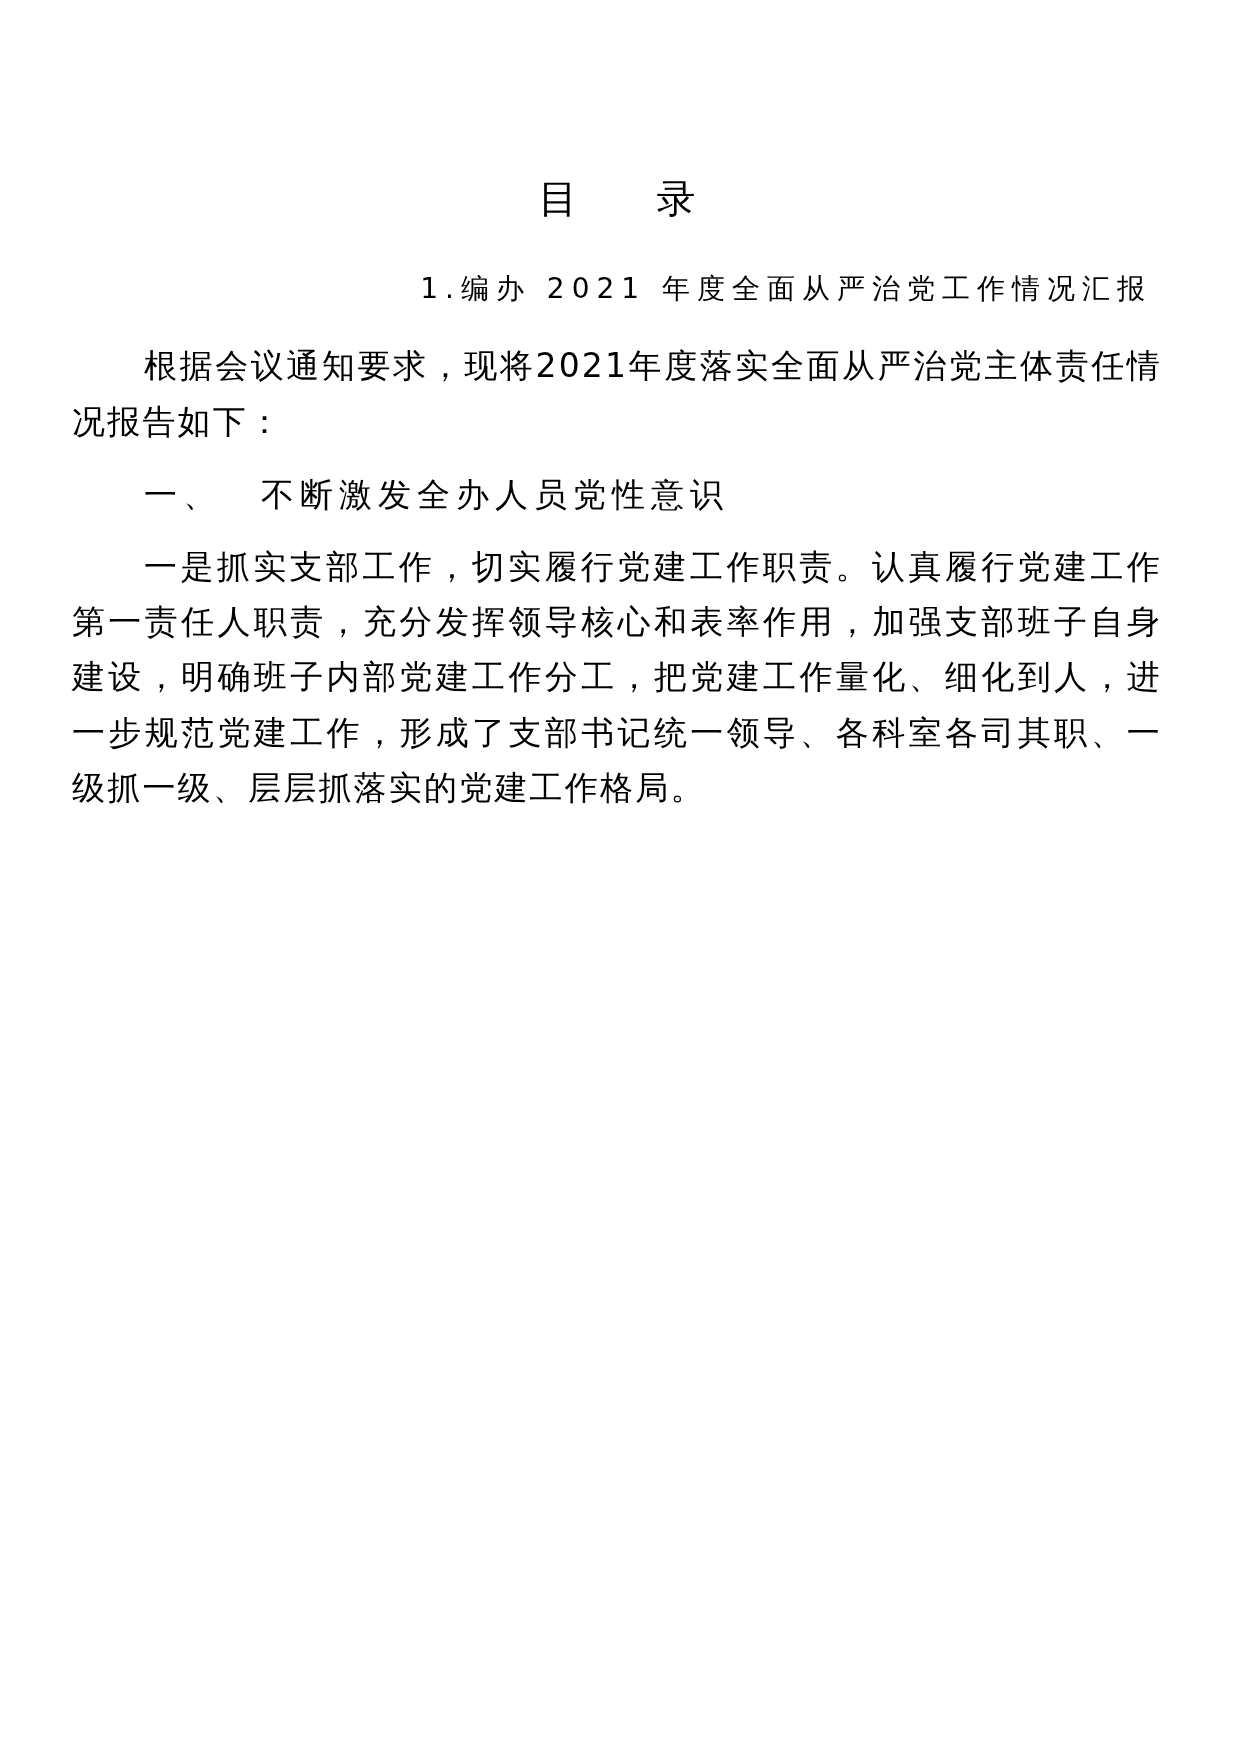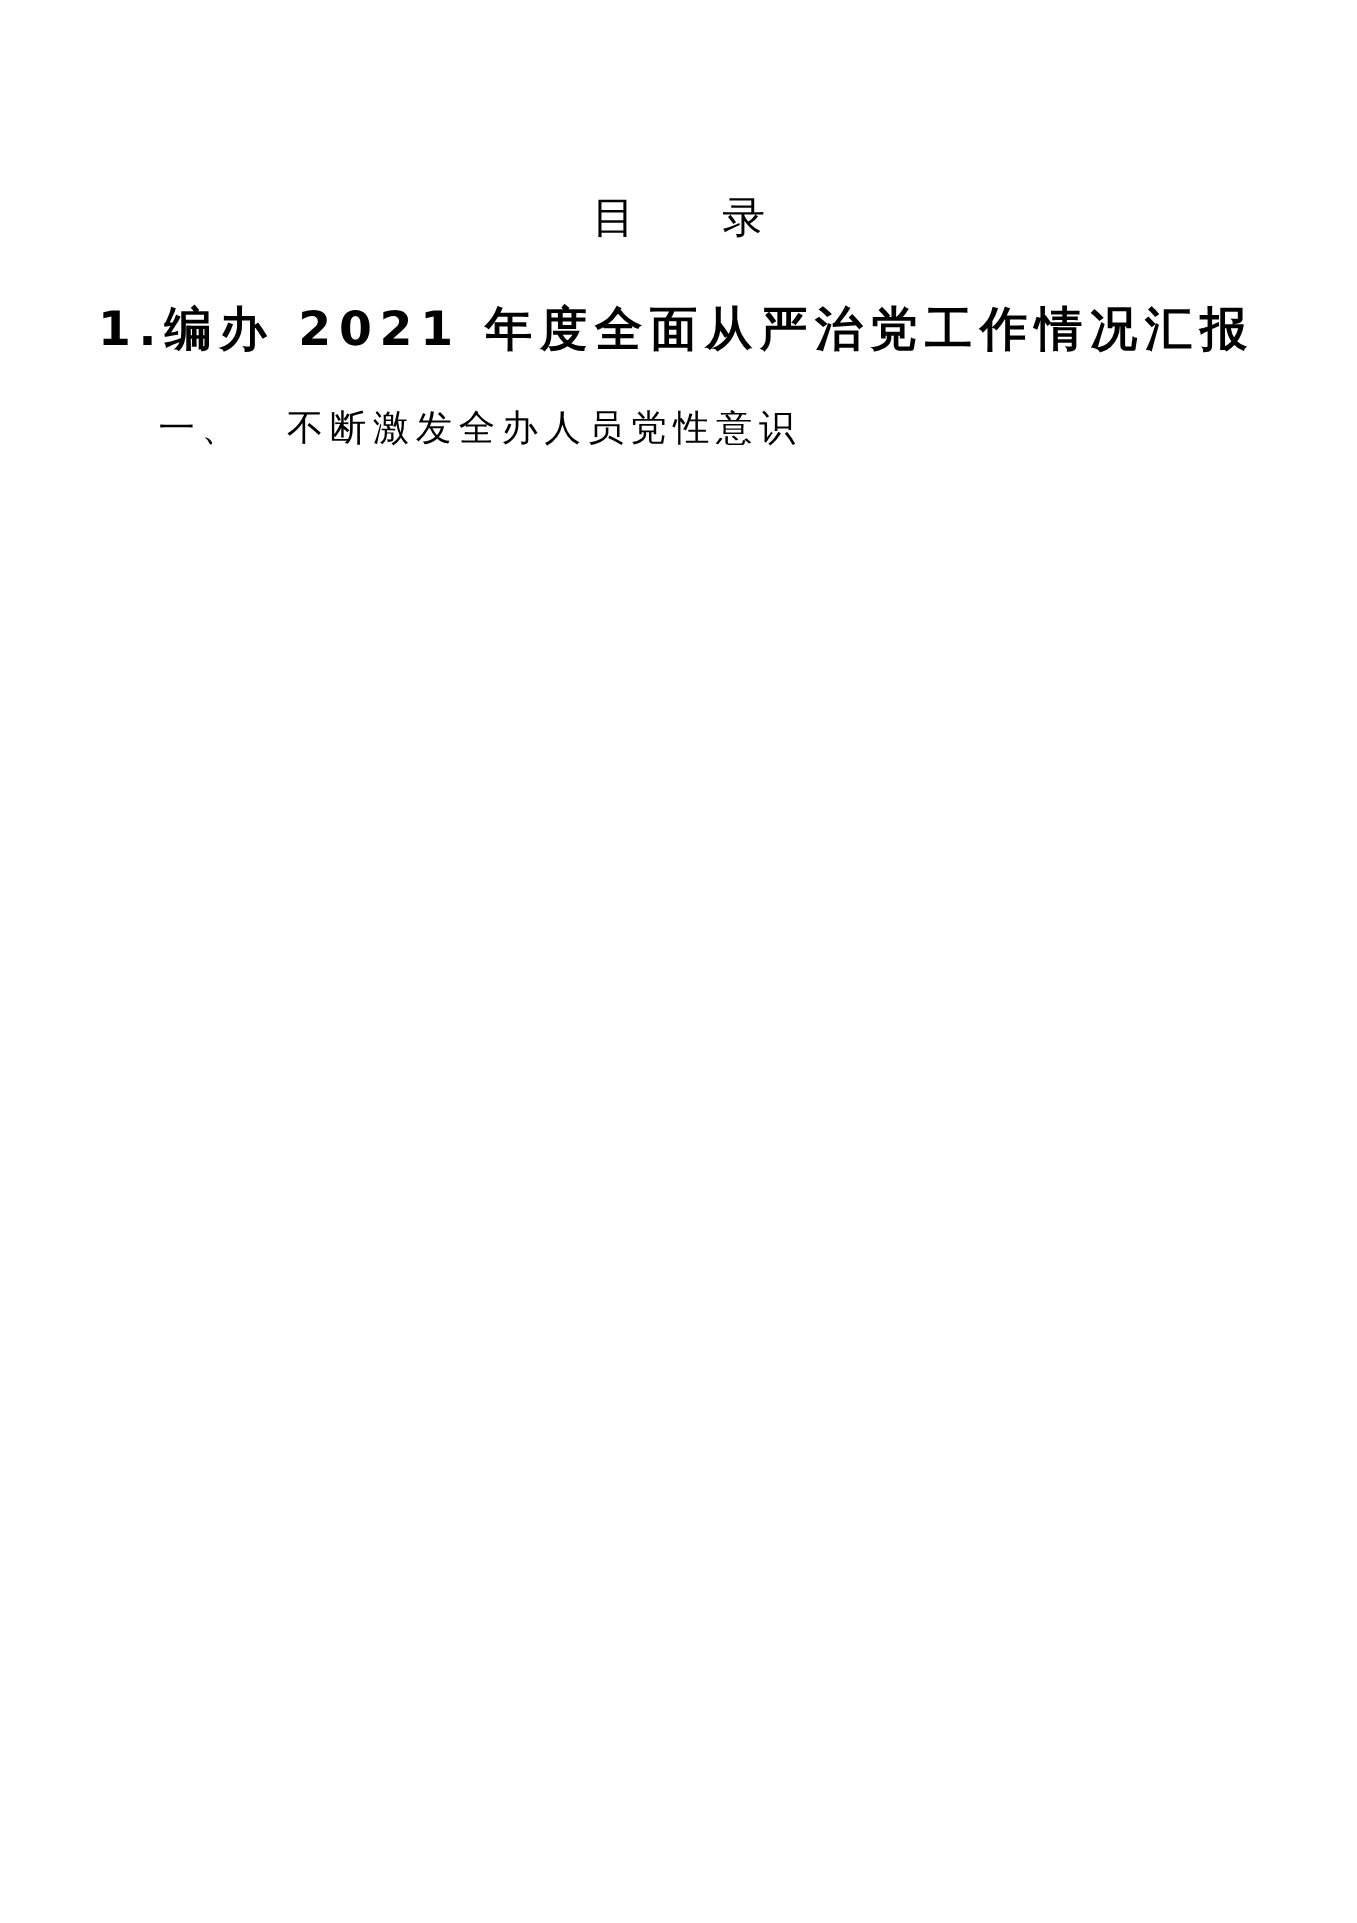--- a/index.html
+++ b/index.html
@@ -30,23 +30,23 @@
     letter-spacing: 20px;
     text-indent: 20px;
     line-height: 1.2;
     color: #000;
   }
 
   
   .doc-heading {
     margin: 0;
     padding-top: 44px;
-    text-align: left;
-    font-size: 43px;
-    font-weight: 700;
+    text-align: right;
+    font-size: 28px;
+    font-weight: 400;
     line-height: 1.55;
     letter-spacing: 7px;
     text-indent: 7px;
     padding-left: 10px;
     padding-right: 10px;
   }
 
   
   .body-block {
     padding-top: 28px;
@@ -76,20 +76,22 @@
 <body>
 
 <div class="page">
 
   <h1 class="toc-title">目　录</h1>
 
   <h2 class="doc-heading">1.编办 2021 年度全面从严治党工作情况汇报</h2>
 
   <div class="body-block">
 
+    <p class="para">根据会议通知要求，现将2021年度落实全面从严治党主体责任情况报告如下：</p>
 
     <p class="para section-head">一、　不断激发全办人员党性意识</p>
 
+    <p class="para">一是抓实支部工作，切实履行党建工作职责。认真履行党建工作第一责任人职责，充分发挥领导核心和表率作用，加强支部班子自身建设，明确班子内部党建工作分工，把党建工作量化、细化到人，进一步规范党建工作，形成了支部书记统一领导、各科室各司其职、一级抓一级、层层抓落实的党建工作格局。</p>
 
 
   </div>
 
 </div>
 
 </body></html>

